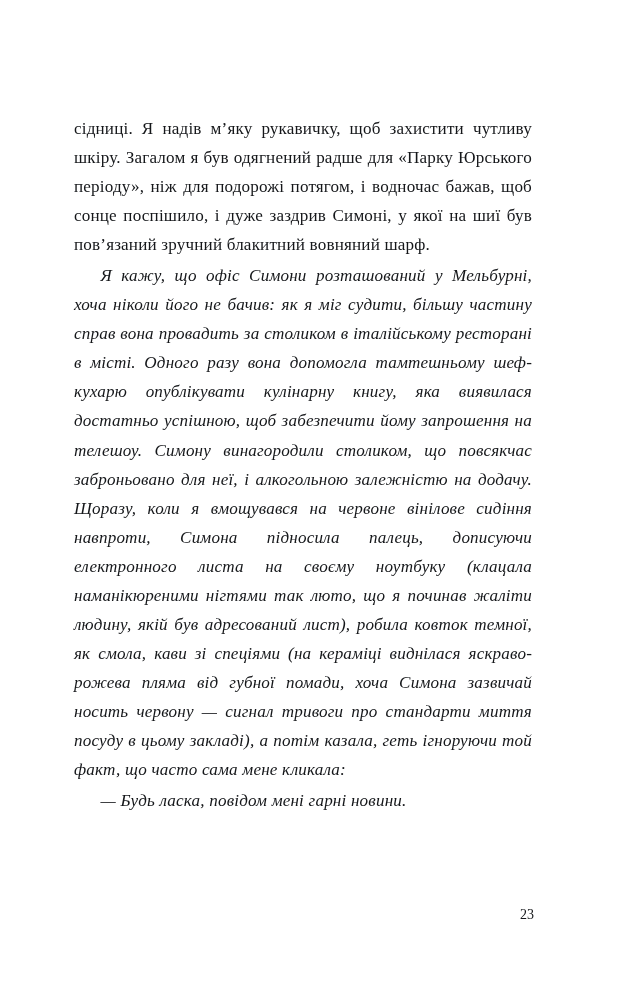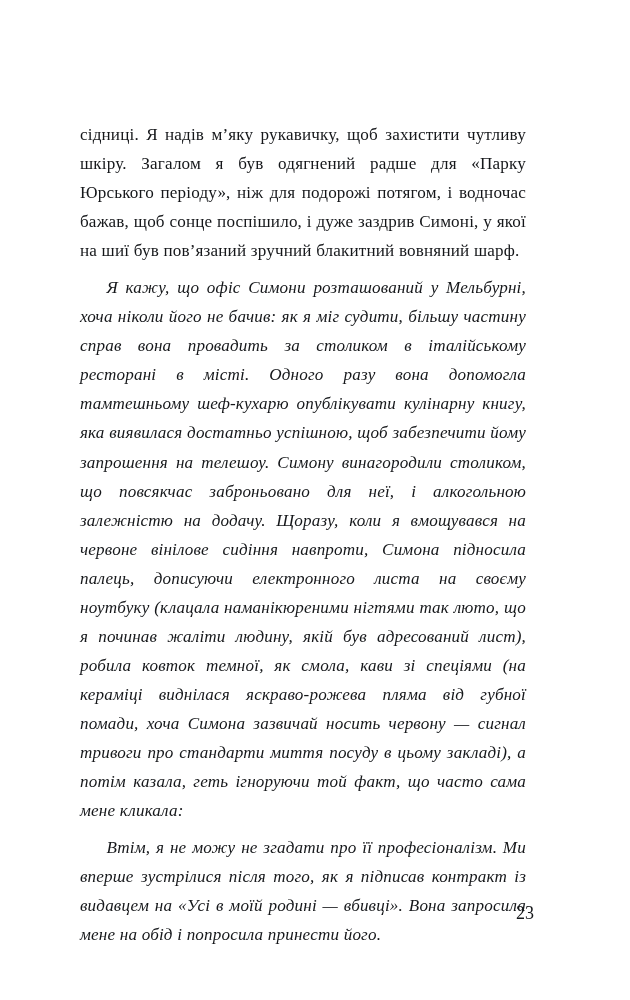--- a/index.html
+++ b/index.html
@@ -23,49 +23,49 @@
     height: 1000px;
     background: #ffffff;
   }
   .text-column {
     position: absolute;
     left: 72px;
     top: 112px;
     width: 462px;
   }
   .para {
-    margin: 8px;
+    margin: 2px;
     font-size: 17.1px;
     line-height: 29.05px;
     text-align: justify;
     text-justify: inter-word;
     hyphens: manual;
     letter-spacing: 0.01em;
     word-spacing: 0.005em;
   }
   .para.indent {
     text-indent: 1.55em;
     font-style: italic;
   }
   .para.cont {
     text-indent: 0;
   }
   .page-number {
     position: absolute;
     right: 96px;
     bottom: 78px;
-    font-size: 18px;
+    font-size: 14px;
     line-height: 1;
     color: #15171a;
     font-family: "Liberation Serif", "DejaVu Serif", serif;
   }
 </style>
 </head>
 <body>
 
 <div class="page">
   <div class="text-column">
     <p class="para cont">сідниці. Я надів м’яку рукавичку, щоб захистити чутливу шкіру. Загалом я був одягнений радше для «Парку Юрського періоду», ніж для подорожі потягом, і водночас бажав, щоб сонце поспішило, і дуже заздрив Симоні, у якої на шиї був пов’язаний зручний блакитний вовняний шарф.</p>
     <p class="para indent">Я кажу, що офіс Симони розташований у Мельбурні, хоча ніколи його не бачив: як я міг судити, більшу частину справ вона провадить за столиком в італійському ресторані в місті. Одного разу вона допомогла тамтешньому шеф-кухарю опублікувати кулінарну книгу, яка виявилася достатньо успішною, щоб забезпечити йому запрошення на телешоу. Симону винагородили столиком, що повсякчас заброньовано для неї, і алкогольною залежністю на додачу. Щоразу, коли я вмощувався на червоне вінілове сидіння навпроти, Симона підносила палець, дописуючи електронного листа на своєму ноутбуку (клацала наманікюреними нігтями так люто, що я починав жаліти людину, якій був адресований лист), робила ковток темної, як смола, кави зі спеціями (на кераміці виднілася яскраво-рожева пляма від губної помади, хоча Симона зазвичай носить червону — сигнал тривоги про стандарти миття посуду в цьому закладі), а потім казала, геть ігноруючи той факт, що часто сама мене кликала:</p>
-    <p class="para indent">Втім, я не можу не згадати про її професіоналізм. Ми вперше зустрілися після того, як я підписав контракт із видавцем на «Усі в моїй родині — вбивці». Вона запросила мене на обід і попросила принести його.</p>
+    <p class="para indent">— Будь ласка, повідом мені гарні новини.</p>
   </div>
   <div class="page-number">23</div>
 </div>
 
 </body></html>

